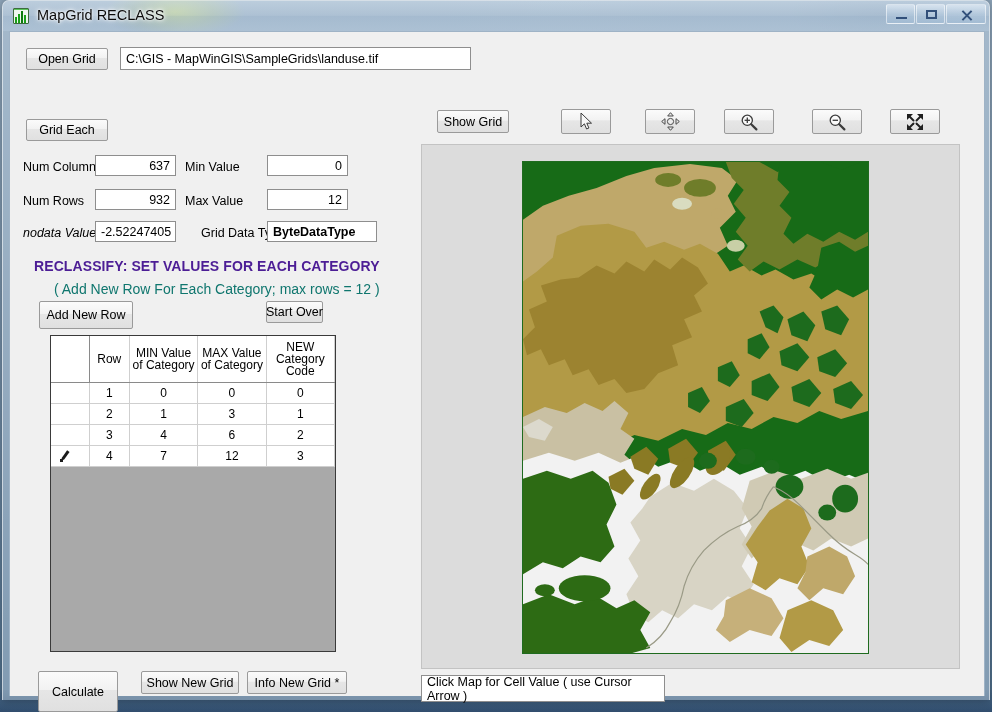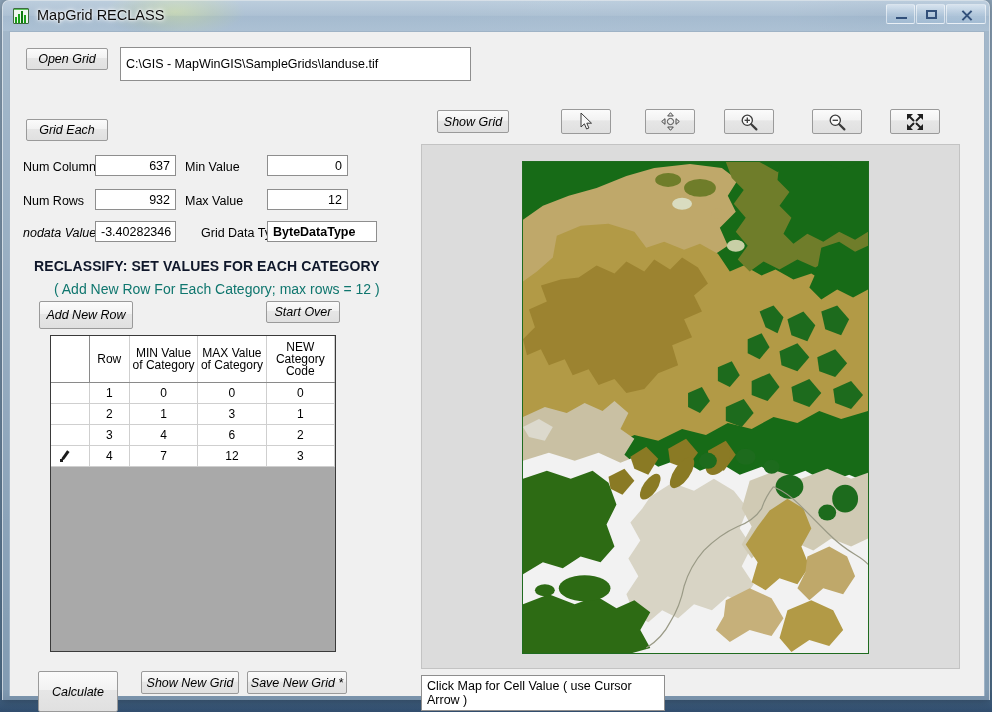--- a/index.html
+++ b/index.html
@@ -84,34 +84,34 @@
   }
 
   
   .btn {
     position:absolute;
     background:linear-gradient(180deg,#fbfbfb 0%,#f2f2f2 45%,#e6e6e6 46%,#e0e0e0 100%);
     border:1px solid #9a9a9a;
     border-radius:2px;
     font-size:12.5px; color:#000;
     display:flex; align-items:center; justify-content:center;
-    cursor:default; white-space:nowrap;font-style:italic;
+    cursor:default; white-space:nowrap;
   }
   .tbox {
     position:absolute; background:#fff;
     border:1px solid #8e8e8e;
     font-size:12.5px; color:#000;
     display:flex; align-items:center;
     padding:0 5px;
   }
   .tbox.right{justify-content:flex-end;}
   .lbl{position:absolute;font-size:12.5px;color:#000;white-space:nowrap;}
 
   
-  #reclass-title{position:absolute;left:24px;top:226px;font-size:14px;font-weight:bold;color:#0f172a;white-space:nowrap;letter-spacing:.1px;}
+  #reclass-title{position:absolute;left:24px;top:226px;font-size:14px;font-weight:bold;color:#4c1d95;white-space:nowrap;letter-spacing:.1px;}
   #reclass-sub{position:absolute;left:44px;top:249px;font-size:14px;color:#0f766e;white-space:nowrap;}
 
   
   #grid {
     position:absolute; left:40px; top:303px; width:286px; height:317px;
     background:#a9a9a9;
     border:1px solid #3a3a3a;
     overflow:hidden;
   }
   #grid table{border-collapse:collapse;width:284px;background:#fff;table-layout:fixed;}
@@ -196,47 +196,47 @@
           <span class="x1"></span>
           <span class="x2"></span>
         </span>
     </div>
   </div>
 
   <div id="client">
 
     <div class="btn" style="left:16px;top:16px;width:82px;height:22px;">Open Grid</div>
 
-    <div class="tbox" style="left:110px;top:15px;width:351px;height:34px;">C:\GIS - MapWinGIS\SampleGrids\landuse.tif</div>
+    <div class="tbox" style="left:110px;top:15px;width:351px;height:23px;">C:\GIS - MapWinGIS\SampleGrids\landuse.tif</div>
 
     <div class="btn" style="left:16px;top:87px;width:82px;height:22px;">Grid Each</div>
 
     <div class="lbl" style="left:13px;top:128px;">Num Columns</div>
     <div class="tbox right" style="left:85px;top:123px;width:81px;height:21px;">637</div>
 
     <div class="lbl" style="left:175px;top:128px;">Min Value</div>
     <div class="tbox right" style="left:257px;top:123px;width:81px;height:21px;">0</div>
 
     <div class="lbl" style="left:13px;top:162px;">Num Rows</div>
     <div class="tbox right" style="left:85px;top:157px;width:81px;height:21px;">932</div>
 
     <div class="lbl" style="left:175px;top:162px;">Max Value</div>
     <div class="tbox right" style="left:257px;top:157px;width:81px;height:21px;">12</div>
 
     <div class="lbl" style="left:13px;top:194px;font-style:italic;">nodata Value</div>
-    <div class="tbox" style="left:85px;top:189px;width:81px;height:21px;">-3.40282346</div>
+    <div class="tbox" style="left:85px;top:189px;width:81px;height:21px;">-2.52247405</div>
 
     <div class="lbl" style="left:175px;top:194px;margin-left:16px;">Grid Data Type</div>
     <div class="tbox" style="left:257px;top:189px;width:110px;height:21px;font-weight:bold;">ByteDataType</div>
 
     <div id="reclass-title">RECLASSIFY:  SET VALUES FOR EACH CATEGORY</div>
     <div id="reclass-sub">( Add New Row For Each Category;  max rows = 12 )</div>
 
     <div class="btn" style="left:29px;top:269px;width:94px;height:28px;">Add New Row</div>
-    <div class="btn" style="left:256px;top:269px;width:74px;height:22px;">Start Over</div>
+    <div class="btn" style="left:256px;top:269px;width:57px;height:22px;">Start Over</div>
 
     <div id="grid">
       <table>
         <colgroup>
           <col class="c-sel">
             <col class="c-row">
             <col class="c-min">
             <col class="c-max">
             <col class="c-new">
         </colgroup>
@@ -291,21 +291,21 @@
               <td>7</td>
               <td>12</td>
               <td>3</td>
             </tr>
           </tbody>
       </table>
     </div>
 
     <div class="btn" style="left:28px;top:639px;width:80px;height:41px;">Calculate</div>
     <div class="btn" style="left:131px;top:639px;width:98px;height:23px;">Show New Grid</div>
-    <div class="btn" style="left:237px;top:639px;width:100px;height:23px;">Save New Grid *</div>
+    <div class="btn" style="left:237px;top:639px;width:100px;height:23px;">Info New Grid *</div>
 
     <div class="btn" style="left:427px;top:78px;width:72px;height:23px;">Show Grid</div>
 
     <div class="btn" style="left:551px;top:77px;width:50px;height:25px;">
       <span class="icon-cursor">
         <svg width="13" height="17" viewBox="0 0 13 17">
           <path d="M1 0 L1 14 L4.4 10.8 L6.6 16 L8.9 15 L6.8 10.2 L11.5 10.2 Z" fill="#f7f7f7" stroke="#3b3b3b" stroke-width="1"></path>
         </svg>
       </span>
     </div>
@@ -470,16 +470,16 @@
           <path d="M252 326 Q244 336 240 348 Q232 360 216 366 Q198 374 182 390
                    Q168 406 162 426 Q158 446 148 462 Q140 478 124 488" fill="none" stroke="#9a9a86" stroke-width="1.2"></path>
           <path d="M252 326 Q266 332 278 344 Q292 358 306 372 Q320 386 334 394
                    Q344 400 347 404" fill="none" stroke="#9a9a86" stroke-width="1.2"></path>
 
           <path d="M0 266 L16 258 L30 266 L22 280 L6 276 Z" fill="#dcd9cd"></path>
         </svg>
       </div>
     </div>
 
-    <div class="tbox" style="left:411px;top:643px;width:244px;height:36px;">Click Map for Cell Value ( use Cursor Arrow )</div>
+    <div class="tbox" style="left:411px;top:643px;width:244px;height:27px;">Click Map for Cell Value ( use Cursor Arrow )</div>
 
   </div>
 </div>
 
 </body></html>

